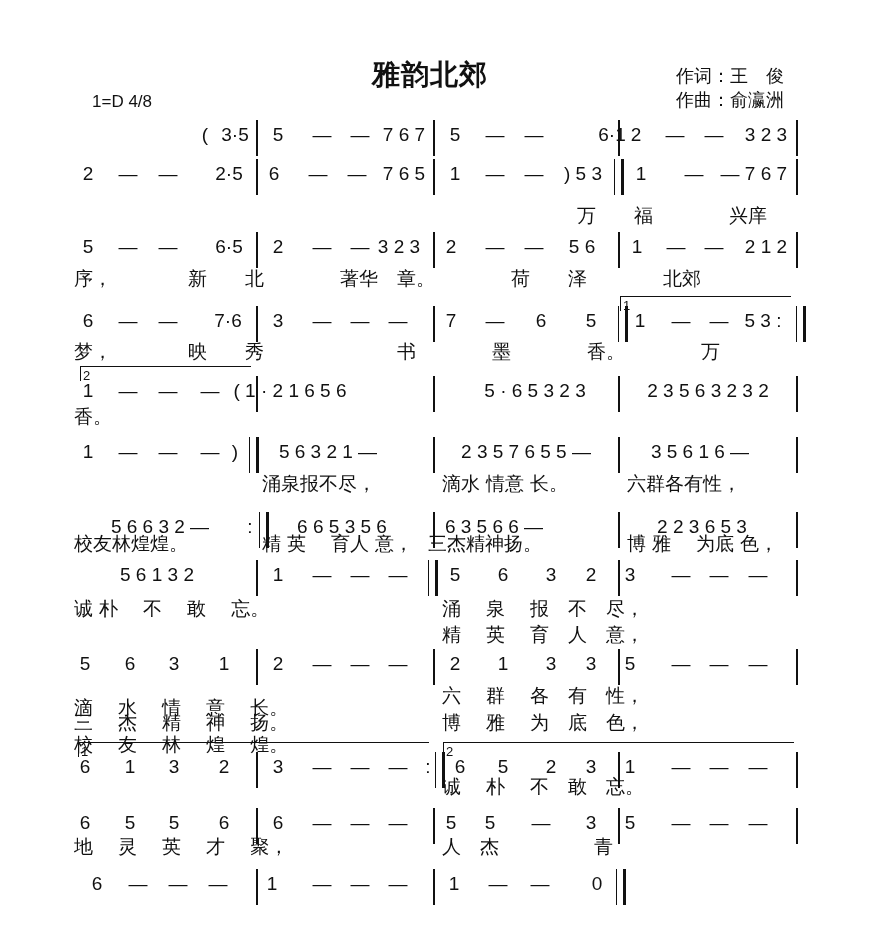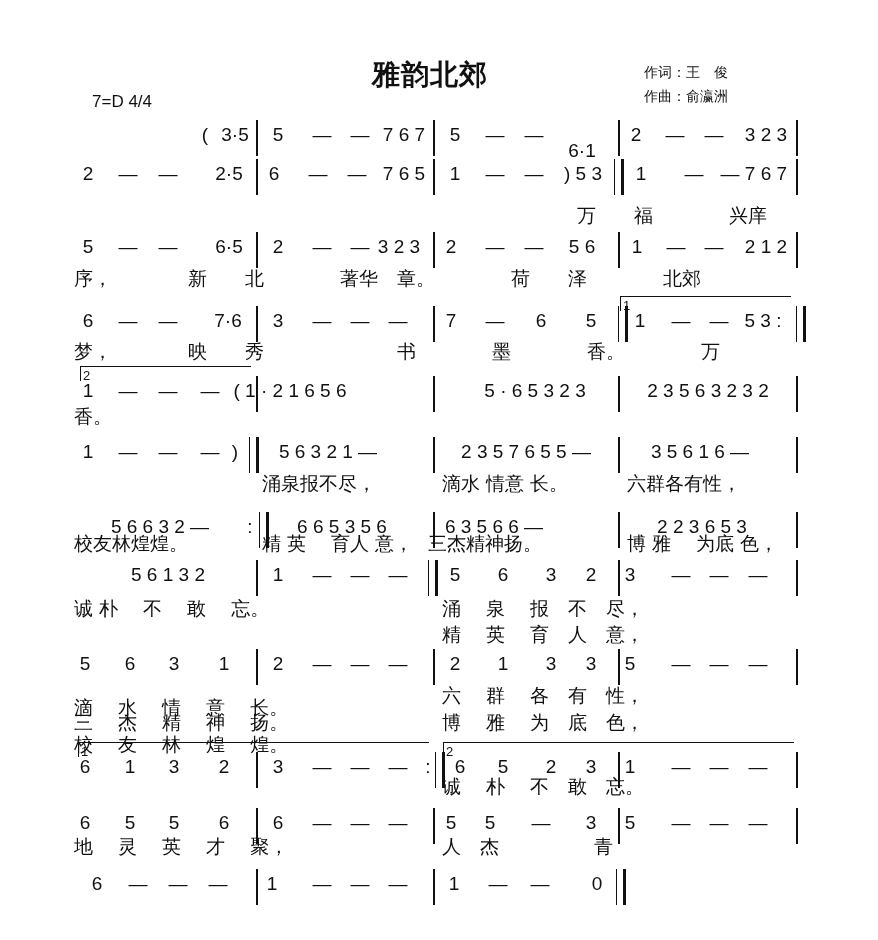--- a/index.html
+++ b/index.html
@@ -1,50 +1,50 @@
 <!DOCTYPE html>
 <html><head>
 <meta charset="utf-8">
 <style>
   html, body { margin:0; padding:0; background:#ffffff; }
   body { width:878px; height:940px; position:relative; overflow:hidden;
          font-family:"Liberation Sans","DejaVu Sans",sans-serif; color:#111; }
   .title { position:absolute; left:372px; top:56px; font-size:28px; font-weight:bold;
            font-family:"DejaVu Sans",sans-serif; letter-spacing:1px;text-align:right; }
-  .credit { position:absolute; left:644px; font-size:14px; font-family:"DejaVu Sans",sans-serif; }
+  .credit { position:absolute; left:676px; font-size:18px; font-family:"DejaVu Sans",sans-serif; }
   .key { position:absolute; left:92px; top:92px; font-size:17px; }
   .row { position:absolute; left:0; width:878px; height:40px; }
   .n { position:absolute; font-size:19px; transform:translateX(-50%); top:6px; white-space:nowrap; }
   .bar { position:absolute; top:2px; width:1.5px; height:36px; background:#111; }
   .dbar { position:absolute; top:2px; width:6px; height:36px;
           border-left:1.5px solid #111; border-right:3px solid #111; }
   .lyr { position:absolute; font-size:19px; font-family:"DejaVu Sans",sans-serif; white-space:nowrap; }
   .volta { position:absolute; height:14px; border-top:1.3px solid #111; border-left:1.3px solid #111; }
   .volta span { position:absolute; left:2px; top:1px; font-size:13px; }
 </style>
 </head>
 <body>
 
 <div>
   <div class="title">雅韵北郊</div>
   <div class="credit" style="top:64px">作词：王　俊</div>
   <div class="credit" style="top:88px">作曲：俞瀛洲</div>
-  <div class="key">7=D 4/4</div>
+  <div class="key">1=D 4/8</div>
   <div id="score">
       <div class="row" style="top: 118px;">
         <span class="n" style="left: 205px;">(</span>
         <span class="n" style="left: 235px;">3·5</span>
         <span class="n" style="left: 278px;">5</span>
         <span class="n" style="left: 322px;">—</span>
         <span class="n" style="left: 360px;">—</span>
         <span class="n" style="left: 404px;">7 6 7</span>
         <span class="n" style="left: 455px;">5</span>
         <span class="n" style="left: 495px;">—</span>
         <span class="n" style="left: 534px;">—</span>
-        <span class="n" style="left: 582px; margin-top: 16px;">6·1</span>
+        <span class="n" style="left: 612px;">6·1</span>
         <span class="n" style="left: 636px;">2</span>
         <span class="n" style="left: 675px;">—</span>
         <span class="n" style="left: 714px;">—</span>
         <span class="n" style="left: 766px;">3 2 3</span>
         <div class="bar" style="left: 256px;"></div>
         <div class="bar" style="left: 433px;"></div>
         <div class="bar" style="left: 618px;"></div>
         <div class="bar" style="left: 796px;"></div>
       </div>
       <div class="row" style="top: 157px;">
@@ -151,21 +151,21 @@
         <span class="n" style="left: 250px;">:</span>
         <span class="n" style="left: 342px;">6  6  5  3 5   6</span>
         <span class="n" style="left: 494px;">6 3  5 6  6    —</span>
         <span class="n" style="left: 702px;">2   2  3  6 5   3</span>
         <div class="bar" style="left: 433px;"></div>
         <div class="bar" style="left: 618px;"></div>
         <div class="bar" style="left: 796px;"></div>
         <div class="dbar" style="left: 259px;"></div>
       </div>
       <div class="row" style="top: 558px;">
-        <span class="n" style="left: 168px;">5  6  1  3       2</span>
+        <span class="n" style="left: 157px;">5  6  1  3       2</span>
         <span class="n" style="left: 278px;">1</span>
         <span class="n" style="left: 322px;">—</span>
         <span class="n" style="left: 360px;">—</span>
         <span class="n" style="left: 398px;">—</span>
         <span class="n" style="left: 455px;">5</span>
         <span class="n" style="left: 503px;">6</span>
         <span class="n" style="left: 551px;">3</span>
         <span class="n" style="left: 591px;">2</span>
         <span class="n" style="left: 630px;">3</span>
         <span class="n" style="left: 681px;">—</span>

